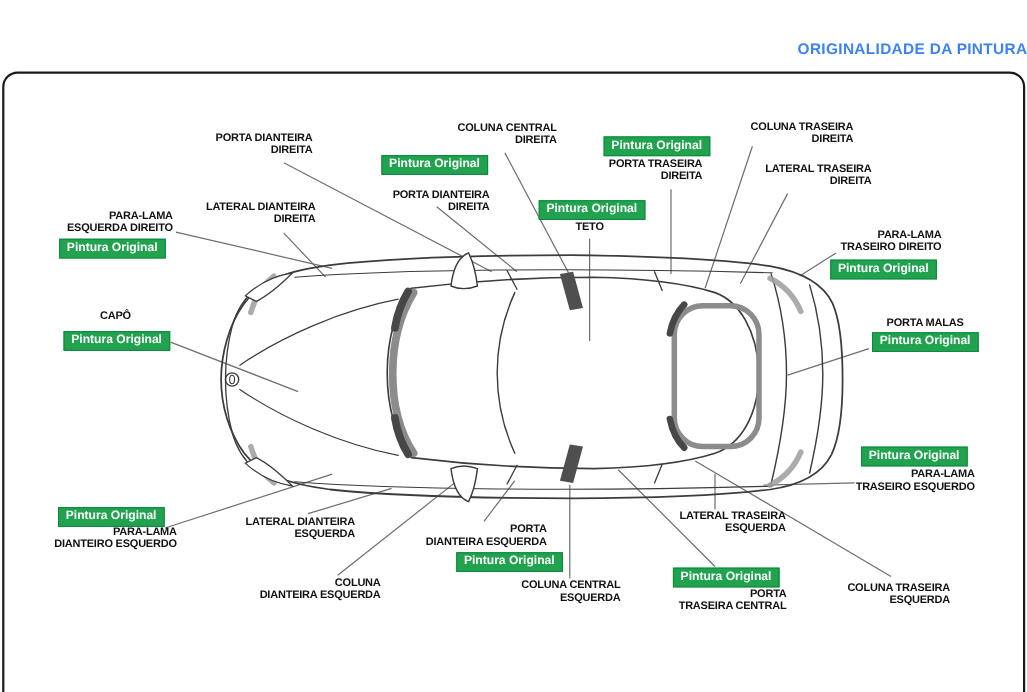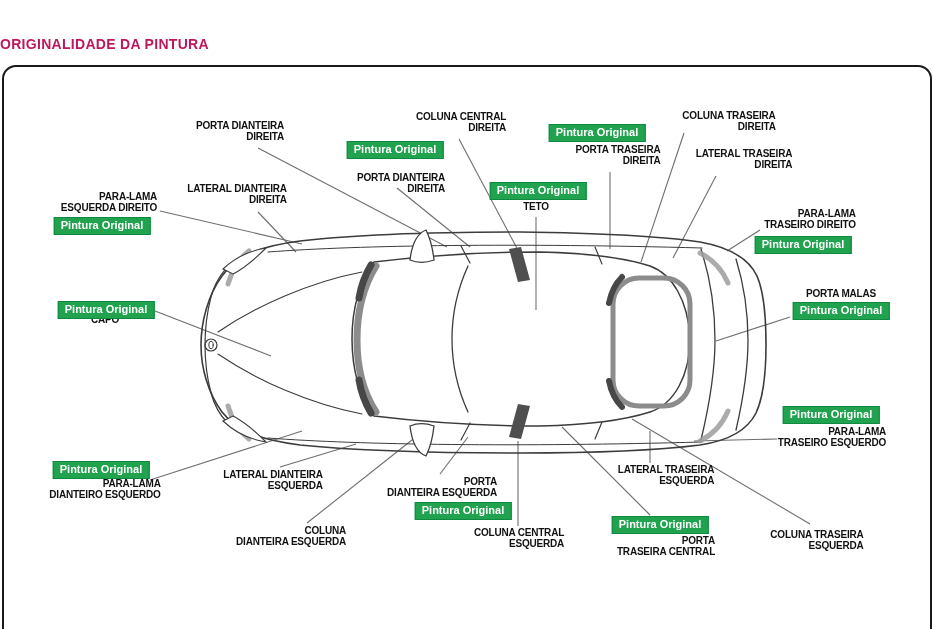--- a/index.html
+++ b/index.html
@@ -3,21 +3,21 @@
 <meta charset="utf-8">
 <style>
   html,body{margin:0;padding:0;}
   body{
     width:934px;height:629px;position:relative;overflow:hidden;
     background:#ffffff;
     font-family:"Liberation Sans","DejaVu Sans",sans-serif;
   }
   .page-title{
     position:absolute;left:0;top:36px;width:100%;
-    text-align:left;font-size:14px;font-weight:bold;color:#be185d;
+    text-align:right;font-size:14px;font-weight:bold;color:#3b82f6;
     letter-spacing:0.3px;
   }
   .frame{
     position:absolute;left:2px;top:65px;width:926px;height:575px;
     border:2.5px solid #1a1a1a;border-radius:14px;
   }
   #diagram-svg{position:absolute;left:0;top:0;}
   .part-label{
     position:absolute;transform:translateX(-50%);
     text-align:right;font-weight:bold;font-size:10px;line-height:10.5px;
@@ -142,21 +142,21 @@
       <div>PORTA DIANTEIRA</div>
       <div>DIREITA</div>
     </div>
     <div class="part-label" style="left: 461px; top: 112px; color: rgb(17, 17, 17);">
       <div>COLUNA CENTRAL</div>
       <div>DIREITA</div>
     </div>
     <div class="part-label" style="left: 536px; top: 202px; color: rgb(17, 17, 17);">
       <div>TETO</div>
     </div>
-    <div class="part-label" style="left: 618px; top: 145px; color: rgb(17, 17, 17);">
+    <div class="part-label" style="left: 596px; top: 145px; color: rgb(17, 17, 17);">
       <div>PORTA TRASEIRA</div>
       <div>DIREITA</div>
     </div>
     <div class="part-label" style="left: 729px; top: 111px; color: rgb(17, 17, 17);">
       <div>COLUNA TRASEIRA</div>
       <div>DIREITA</div>
     </div>
     <div class="part-label" style="left: 744px; top: 149px; color: rgb(17, 17, 17);">
       <div>LATERAL TRASEIRA</div>
       <div>DIREITA</div>
@@ -197,21 +197,21 @@
       <div>DIANTEIRA ESQUERDA</div>
     </div>
     <div class="part-label" style="left: 273px; top: 470px; color: rgb(17, 17, 17);">
       <div>LATERAL DIANTEIRA</div>
       <div>ESQUERDA</div>
     </div>
     <div class="part-label" style="left: 105px; top: 479px; color: rgb(17, 17, 17);">
       <div>PARA-LAMA</div>
       <div>DIANTEIRO ESQUERDO</div>
     </div>
-    <div class="part-label" style="left: 105px; top: 283px; color: rgb(17, 17, 17); margin-top: 32px;">
+    <div class="part-label" style="left: 105px; top: 283px; color: rgb(17, 17, 17);">
       <div>CAPÔ</div>
     </div>
     <div class="badge" style="left: 102px; top: 217px; background: rgb(33, 162, 78); border: 1px solid rgb(14, 138, 64); color: rgb(255, 255, 255);">Pintura Original</div>
     <div class="badge" style="left: 106px; top: 301px; background: rgb(33, 162, 78); border: 1px solid rgb(14, 138, 64); color: rgb(255, 255, 255);">Pintura Original</div>
     <div class="badge" style="left: 101px; top: 461px; background: rgb(33, 162, 78); border: 1px solid rgb(14, 138, 64); color: rgb(255, 255, 255);">Pintura Original</div>
     <div class="badge" style="left: 395px; top: 141px; background: rgb(33, 162, 78); border: 1px solid rgb(14, 138, 64); color: rgb(255, 255, 255);">Pintura Original</div>
     <div class="badge" style="left: 538px; top: 182px; background: rgb(33, 162, 78); border: 1px solid rgb(14, 138, 64); color: rgb(255, 255, 255);">Pintura Original</div>
     <div class="badge" style="left: 597px; top: 124px; background: rgb(33, 162, 78); border: 1px solid rgb(14, 138, 64); color: rgb(255, 255, 255);">Pintura Original</div>
     <div class="badge" style="left: 803px; top: 236px; background: rgb(33, 162, 78); border: 1px solid rgb(14, 138, 64); color: rgb(255, 255, 255);">Pintura Original</div>
     <div class="badge" style="left: 841px; top: 302px; background: rgb(33, 162, 78); border: 1px solid rgb(14, 138, 64); color: rgb(255, 255, 255);">Pintura Original</div>

